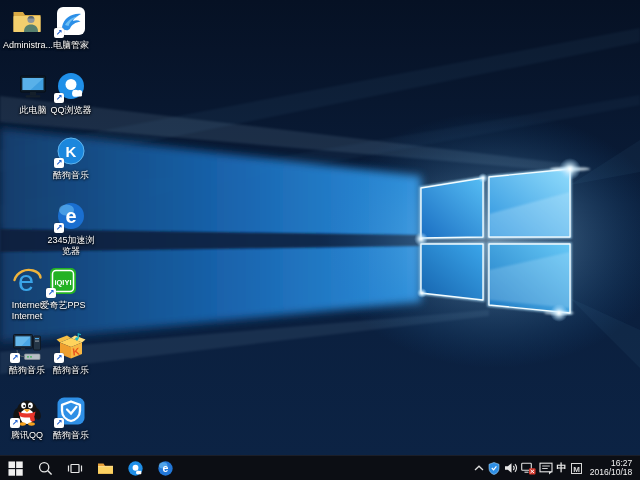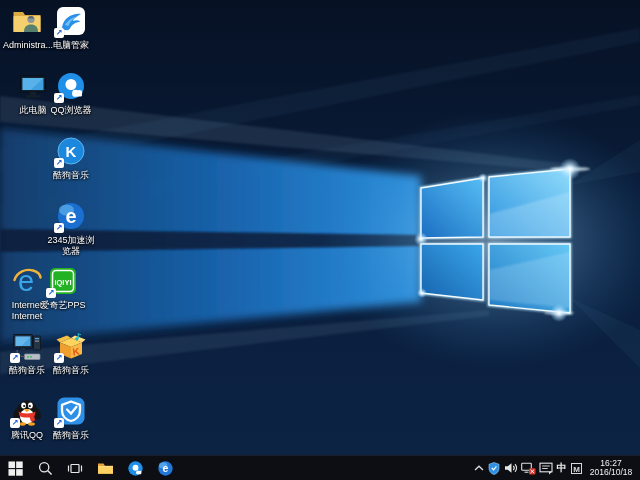--- a/index.html
+++ b/index.html
@@ -21,21 +21,21 @@
   .taskbar{position:absolute;left:0;bottom:0;width:640px;height:25px;background:#0c0e14;
     border-top:1px solid rgba(70,80,100,.25);box-sizing:border-box;display:flex;align-items:stretch;z-index:9;}
   .tb-btn{width:30px;display:flex;align-items:center;justify-content:center;}
   .tb-btn svg{display:block;}
   .tray{margin-left:auto;display:flex;align-items:center;padding-right:2px;}
   .tray-item{height:25px;display:flex;align-items:center;justify-content:center;}
   .w14{width:14px;}.w15{width:15px;}.w16{width:16px;}.w17{width:17px;}.w18{width:18px;}
   .ime-zh{color:#ececec;font-size:10px;font-weight:bold;}
   .ime-m{width:11px;height:11px;border:1px solid #d8d8d8;color:#d8d8d8;font-size:8px;
     line-height:11px;font-weight:bold;text-align:center;box-sizing:border-box;}
-  .clock{width:50px;text-align:center;color:#f2f2f2;font-size:8.5px;line-height:9.5px;padding:0 2px;}
+  .clock{width:50px;text-align:right;color:#f2f2f2;font-size:8.5px;line-height:9.5px;padding:0 2px;}
 </style>
 </head>
 <body>
 
 <div class="screen">
 
   <svg class="wallpaper" width="640" height="455" viewBox="0 0 640 455">
     <defs>
       <linearGradient id="sky" x1="0" y1="0" x2="0" y2="1">
         <stop offset="0" stop-color="#061124"></stop>

